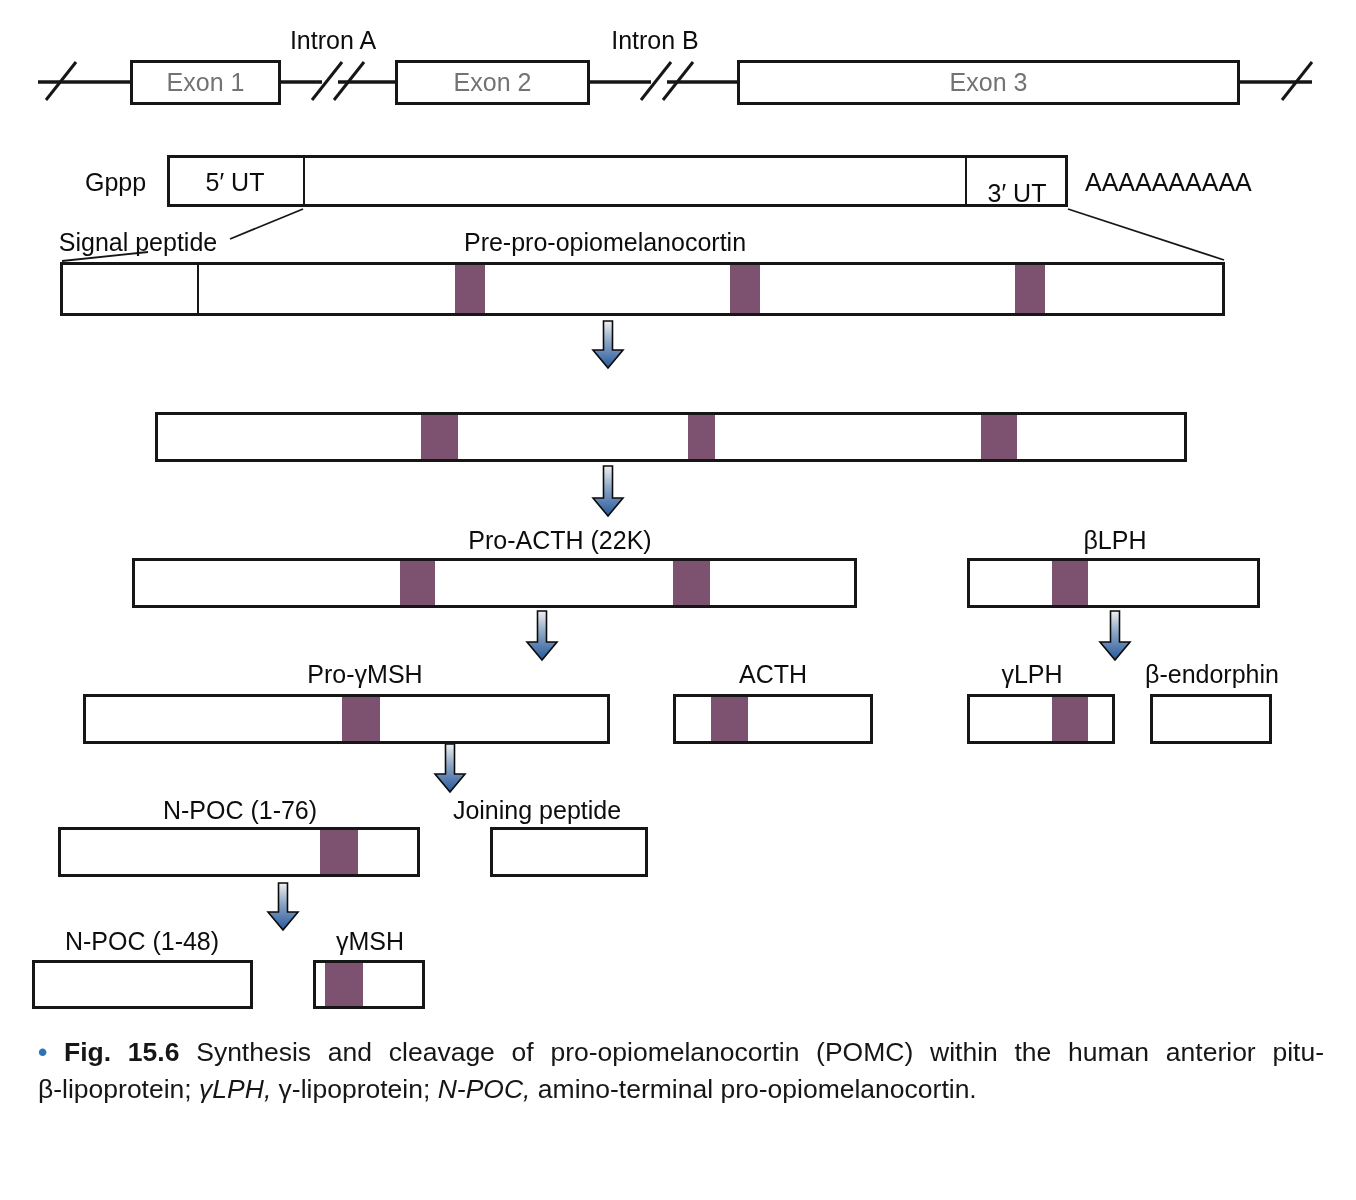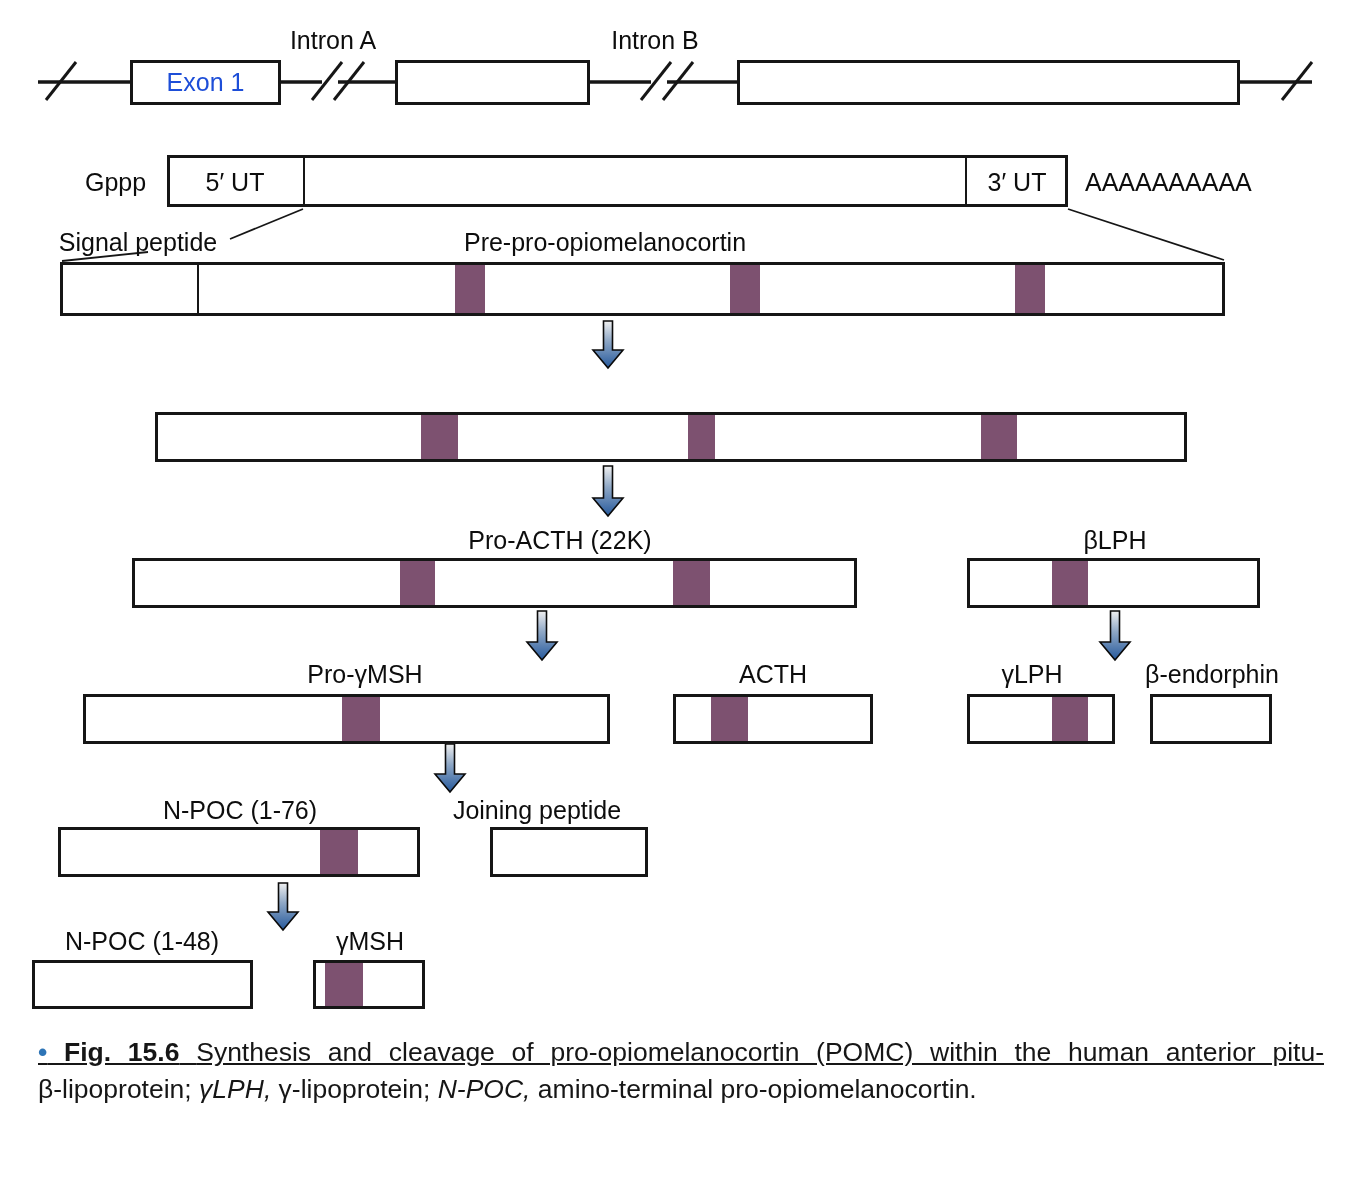--- a/index.html
+++ b/index.html
@@ -9,28 +9,28 @@
   }
   .box{
     position:absolute;background:#fff;border:3px solid #161616;box-sizing:border-box;
   }
   .vdiv{position:absolute;width:2px;background:#161616;}
   .band{position:absolute;background:var(--band,#7d5170);}
   .lbl{position:absolute;font-size:25px;line-height:28px;white-space:nowrap;color:#0d0d0d;}
   .lblc{transform:translateX(-50%);}
   .boxlbl{
     position:absolute;display:flex;align-items:center;justify-content:center;
-    font-size:25px;color:#1d4ed8;
+    font-size:25px;color:#737373;
   }
   svg.overlay{position:absolute;left:0;top:0;pointer-events:none;}
   #caption{
     position:absolute;left:38px;top:1034px;width:1286px;
     font-size:26.5px;line-height:37px;color:#161616;
   }
-  .cap-just{text-align:justify;text-align-last:justify;text-decoration:underline;}
+  .cap-just{text-align:justify;text-align-last:justify;}
   .cap-last{text-align:left;}
   .bullet{color:var(--bullet,#2d74b6);font-weight:bold;}
   .bold{font-weight:bold;}
   .it{font-style:italic;}
 </style>
 </head>
 <body>
 
 <div id="stage">
 
@@ -77,29 +77,31 @@
     </g>
   </svg>
 
   <div class="lbl lblc" style="left:333px;top:26px">Intron A</div>
   <div class="lbl lblc" style="left:655px;top:26px">Intron B</div>
 
   <div class="box" style="left:130px;top:60px;width:151px;height:45px"></div>
   <div class="boxlbl" style="left:130px;top:60px;width:151px;height:45px">Exon 1</div>
 
   <div class="box" style="left:395px;top:60px;width:195px;height:45px"></div>
+  <div class="boxlbl" style="left:395px;top:60px;width:195px;height:45px">Exon 2</div>
 
   <div class="box" style="left:737px;top:60px;width:503px;height:45px"></div>
+  <div class="boxlbl" style="left:737px;top:60px;width:503px;height:45px">Exon 3</div>
 
   <div class="lbl" style="left:85px;top:168px">Gppp</div>
   <div class="box" style="left:167px;top:155px;width:901px;height:52px"></div>
   <div class="vdiv" style="left:303px;top:158px;height:46px"></div>
   <div class="vdiv" style="left:965px;top:158px;height:46px"></div>
   <div class="lbl lblc" style="left:235px;top:168px">5′ UT</div>
-  <div class="lbl lblc" style="left:1017px;top:168px">3′ UT</div>
+  <div class="lbl lblc" style="left:1017px;top:179px">3′ UT</div>
   <div class="lbl" style="left:1085px;top:168px">AAAAAAAAAA</div>
 
   <div class="lbl lblc" style="left:138px;top:228px">Signal peptide</div>
   <div class="lbl lblc" style="left:605px;top:228px">Pre-pro-opiomelanocortin</div>
   <div class="box" style="left:60px;top:262px;width:1165px;height:54px"></div>
   <div class="vdiv" style="left:197px;top:265px;height:48px"></div>
   <div class="band" style="left:455px;top:265px;width:30px;height:48px"></div>
   <div class="band" style="left:730px;top:265px;width:30px;height:48px"></div>
   <div class="band" style="left:1015px;top:265px;width:30px;height:48px"></div>
 

